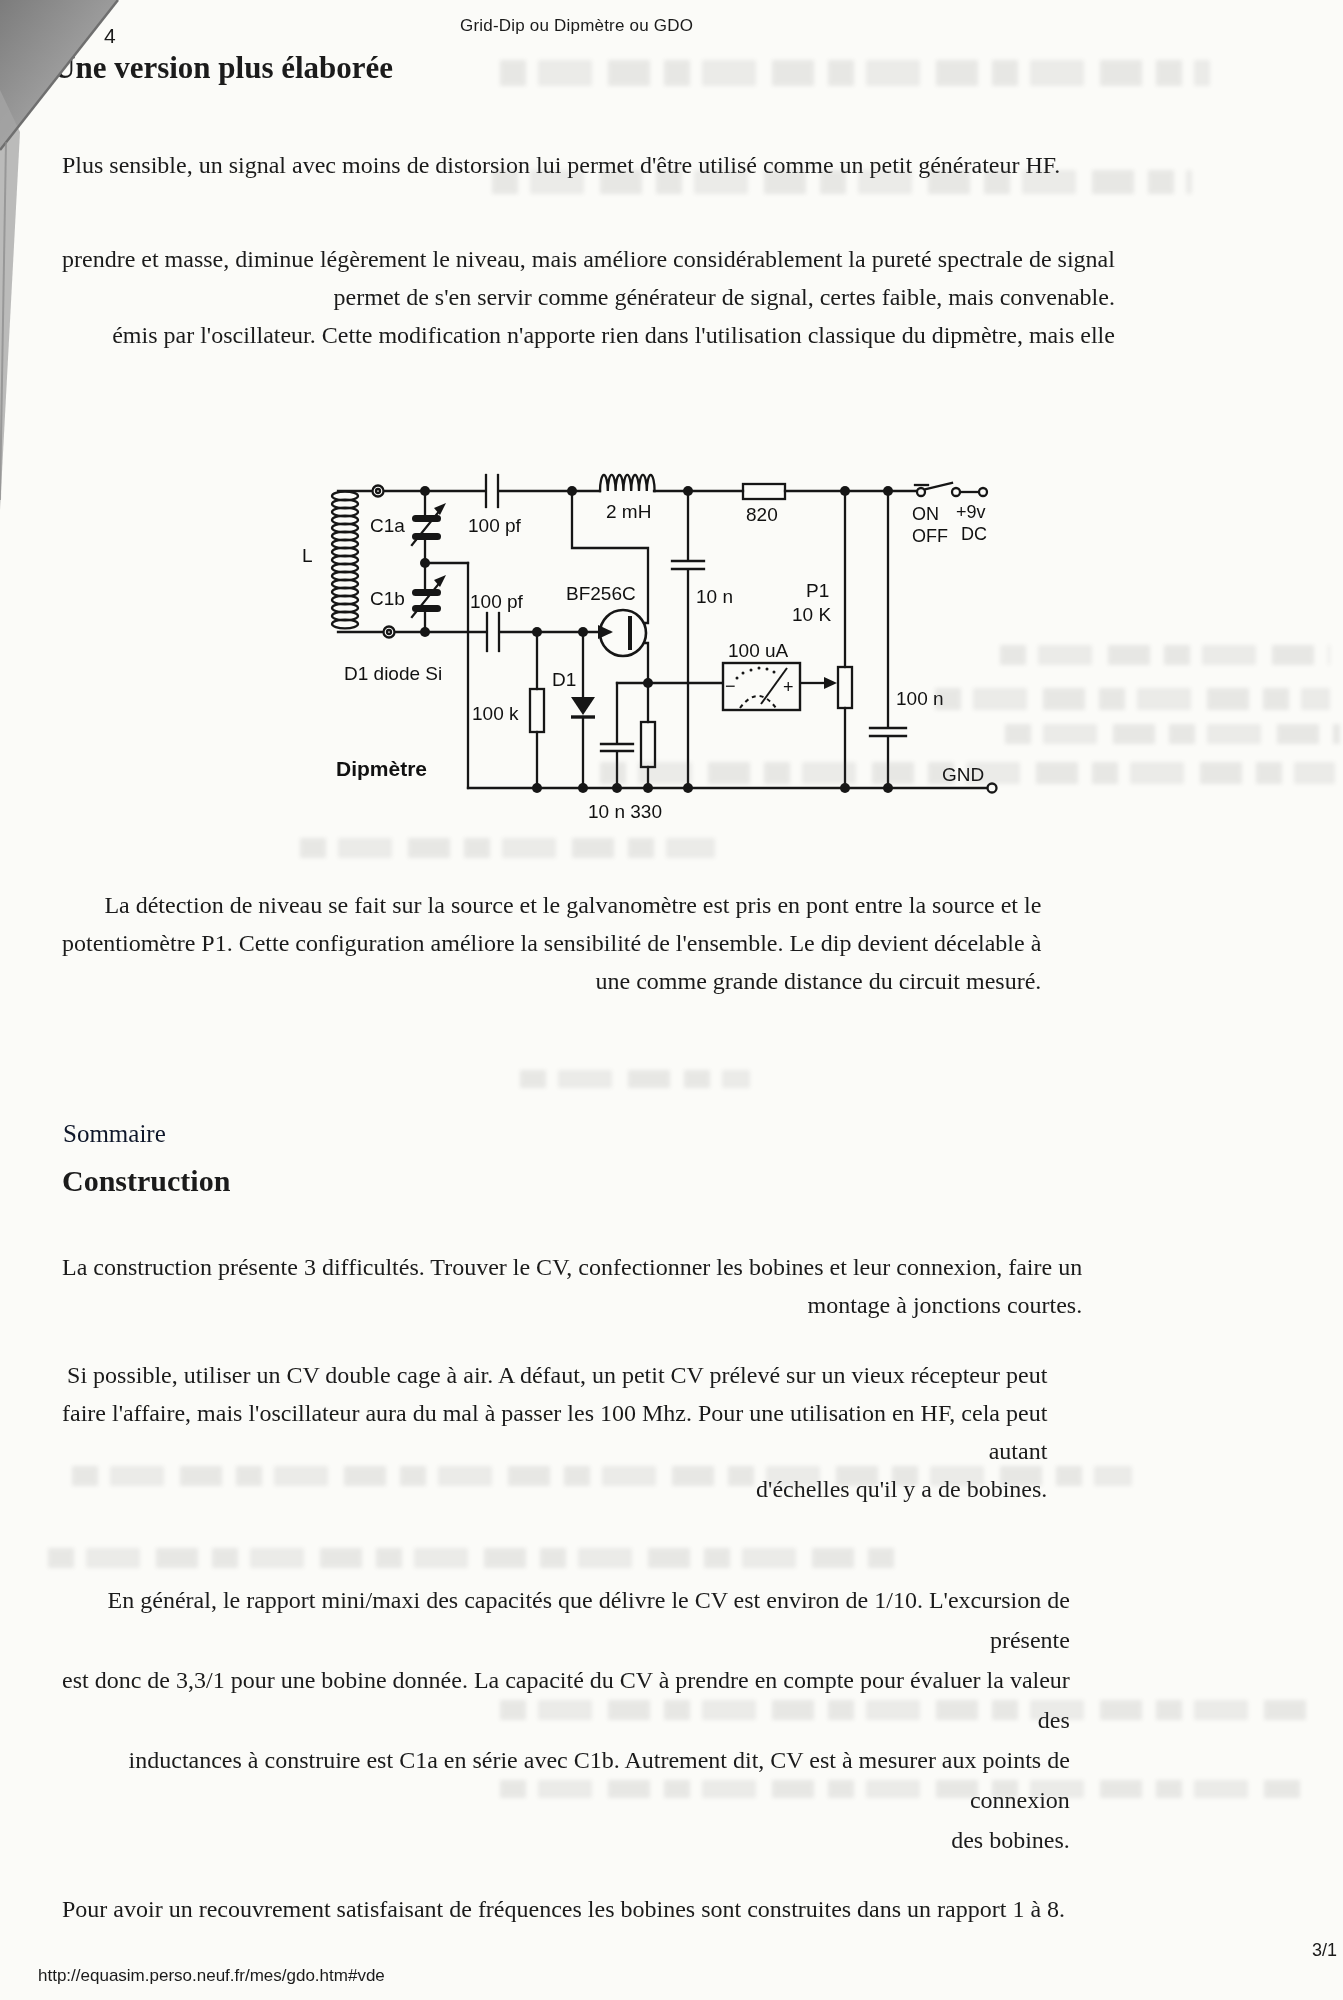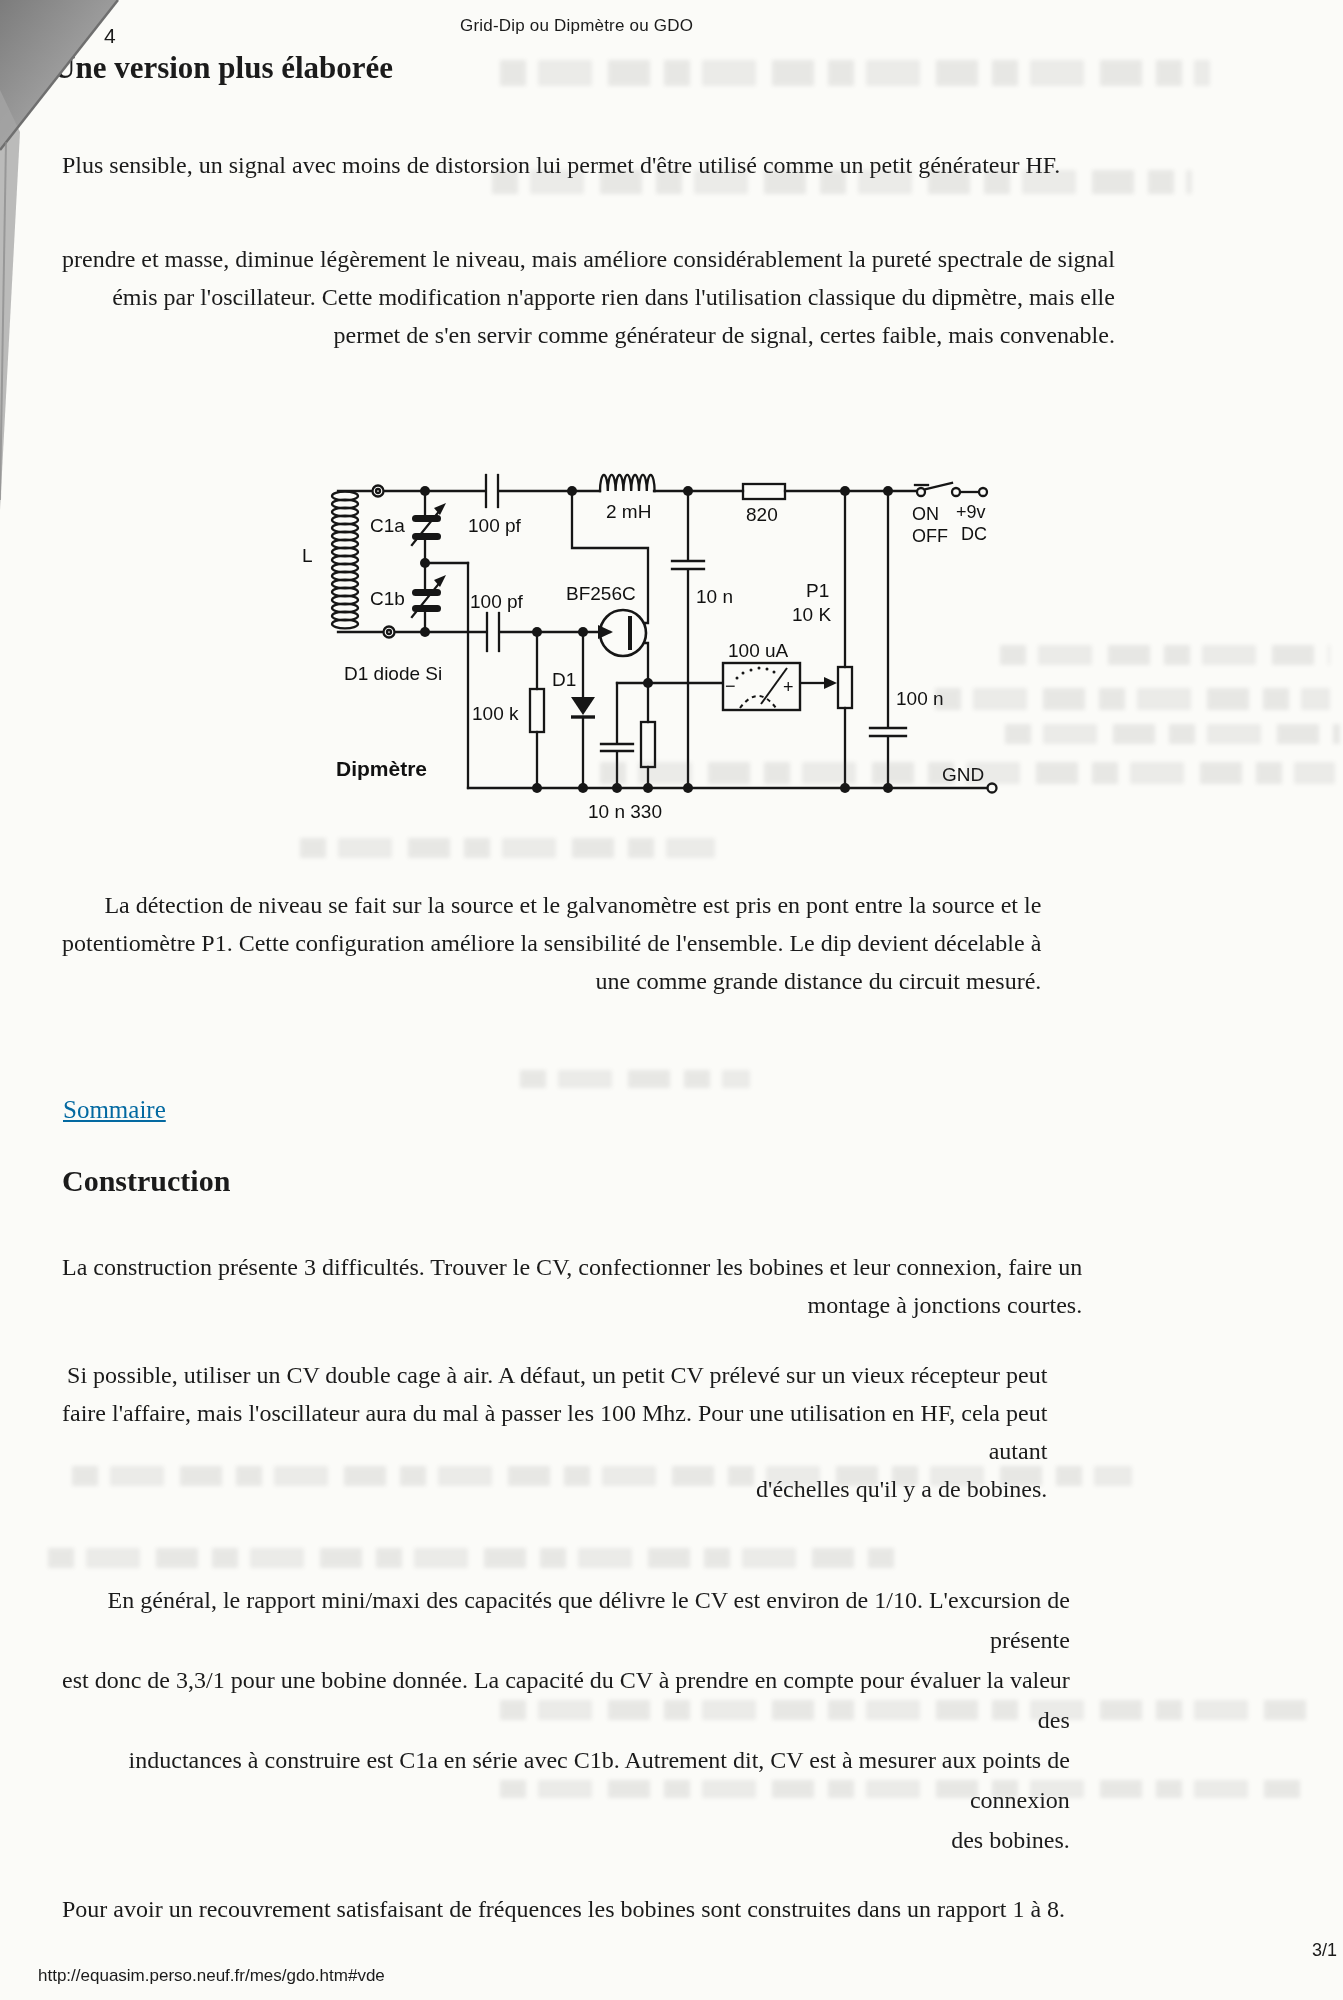--- a/index.html
+++ b/index.html
@@ -19,21 +19,21 @@
   .h2{left:62px;top:1164px;font-size:30px;font-weight:bold;margin:0;}
   .para{font-size:24px;line-height:38px;white-space:nowrap;text-align:right;}
   .para.lh40{line-height:40px;}
   .p-intro{left:62px;top:146px;}
   .p-diode{left:62px;top:240px;}
   .p-detection{left:62px;top:886px;}
   .p-difficultes{left:62px;top:1248px;}
   .p-cv{left:62px;top:1356px;}
   .p-rapport{left:62px;top:1580px;}
   .p-recouvrement{left:62px;top:1890px;}
-  .sommaire{left:63px;top:1096px;font-size:25px;text-decoration:underline;color:#0369a1;cursor:pointer;}
+  .sommaire{left:63px;top:1120px;font-size:25px;color:#0f172a;cursor:pointer;}
   
   .schematic{left:300px;top:440px;}
   .schematic .wire{stroke:#161616;stroke-width:2.3;fill:none;stroke-linecap:square;}
   .schematic text{font-family:"Liberation Sans",sans-serif;font-size:19px;fill:#111;}
   .schematic text.small{font-size:18px;}
   .schematic text.bold{font-size:21px;font-weight:bold;}
   
   .fold{left:0;top:0;}
   .ghost{
     position:absolute;opacity:.22;filter:blur(2px);pointer-events:none;
@@ -50,22 +50,22 @@
 <div class="abs header-title">Grid-Dip ou Dipmètre ou GDO</div>
 
 <h1 class="abs h1">Une version plus élaborée</h1>
 
 <div class="abs para p-intro">
   <div>Plus sensible, un signal avec moins de distorsion lui permet d'être utilisé comme un petit générateur HF.</div>
 </div>
 
 <div class="abs para p-diode">
   <div>prendre et masse, diminue légèrement le niveau, mais améliore considérablement la pureté spectrale de signal</div>
+  <div>permet de s'en servir comme générateur de signal, certes faible, mais convenable.</div>
   <div>émis par l'oscillateur. Cette modification n'apporte rien dans l'utilisation classique du dipmètre, mais elle</div>
-  <div>permet de s'en servir comme générateur de signal, certes faible, mais convenable.</div>
 </div>
 
 <svg class="abs schematic" width="720" height="420" viewBox="0 0 720 420" xmlns="http://www.w3.org/2000/svg">
 
   <g class="wire">
     <path d="M38 51 H184"></path>
     <path d="M200 51 H300"></path>
     <path d="M354 51 H443"></path>
     <path d="M485 51 H617"></path>
     <path d="M660 52 H679"></path>

